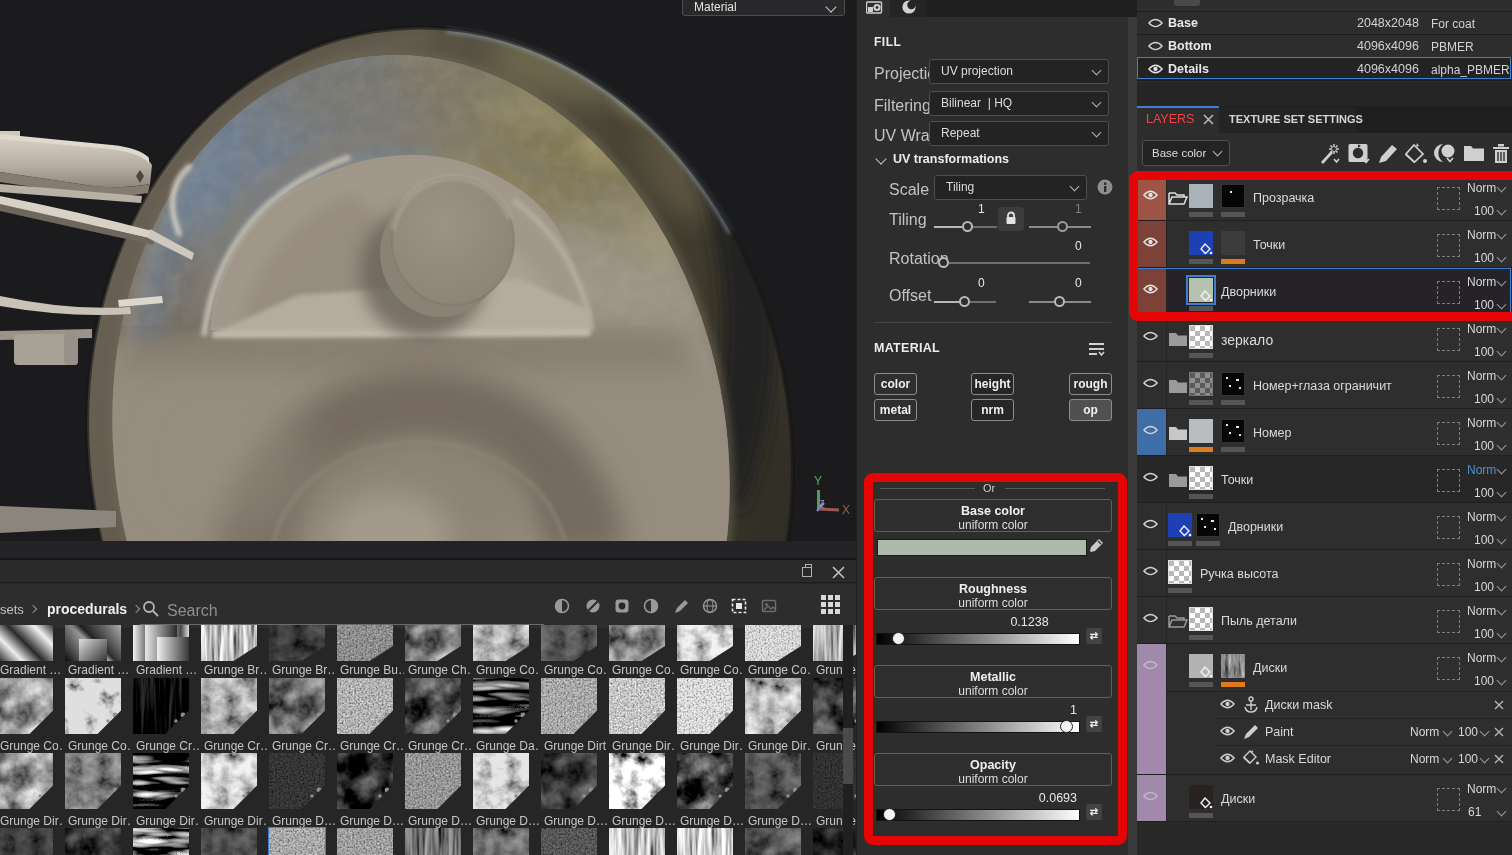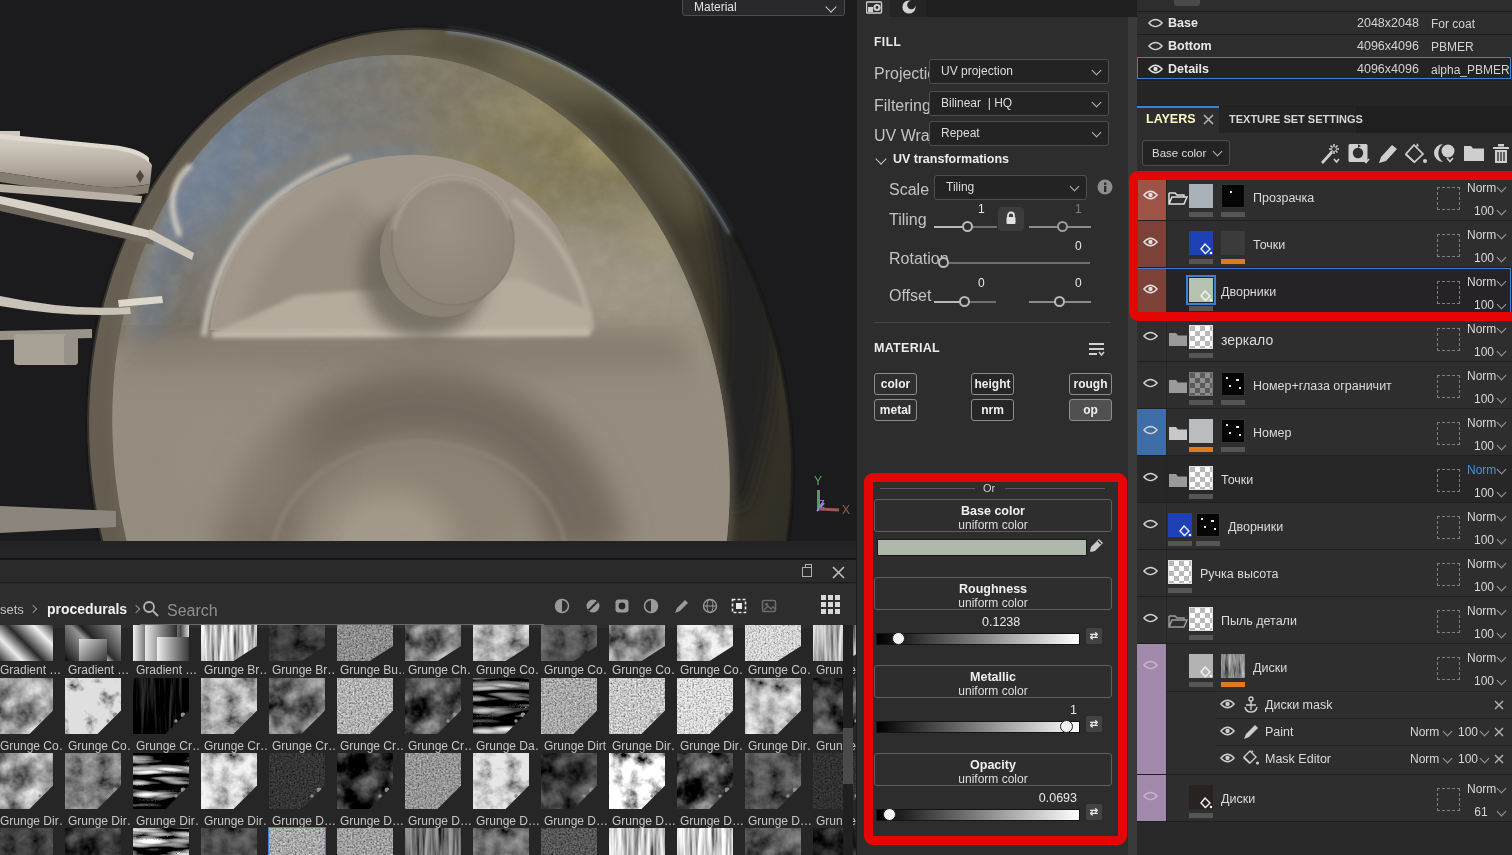--- a/index.html
+++ b/index.html
@@ -900,21 +900,21 @@
       </div>
       <div class="abs" style="left:20px;top:539px;width:210px;height:17px;background:#aeb9ab;border:1px solid #1a1a1a"></div>
       <svg class="abs" style="left:232px;top:538px" width="15" height="16">
         <path d="M10,1 L14,5 L6,13 L2,14 L1,13 L2,9 Z" fill="#c9c9c9"></path>
         <path d="M9,3 L12,6" stroke="#2d2d2e" stroke-width="1.2"></path>
       </svg>
       <div class="bigbtn" style="top:577px;height:33px;background:#2e2e2f">
         <div style="font-weight:bold;font-size:12.5px;margin-top:4px">Roughness</div>
         <div style="font-size:12px;color:#dedede">uniform color</div>
       </div>
-      <div class="abs" style="left:125px;top:615px;width:95px;text-align:left;color:#e8e8e8;font-size:12.5px">0.1238</div>
+      <div class="abs" style="left:125px;top:615px;width:95px;text-align:center;color:#e8e8e8;font-size:12.5px">0.1238</div>
       <div class="gslider" style="left:19px;top:633px;width:204px"></div>
       <div class="gknob" style="left:35px;top:632px"></div>
       <div class="swapic" style="left:229px;top:628px">⇄</div>
       <div class="bigbtn" style="top:665px;height:33px;background:#2e2e2f">
         <div style="font-weight:bold;font-size:12.5px;margin-top:4px">Metallic</div>
         <div style="font-size:12px;color:#dedede">uniform color</div>
       </div>
       <div class="abs" style="left:125px;top:703px;width:95px;text-align:right;color:#e8e8e8;font-size:12.5px">1</div>
       <div class="gslider" style="left:19px;top:721px;width:204px"></div>
       <div class="gknob" style="left:203px;top:720px"></div>
@@ -953,21 +953,21 @@
         <path d="M1,6 Q9,-3 17,6 Q9,15 1,6 Z" fill="none" stroke="#e0e0e0" stroke-width="1.6"></path>
         <circle cx="9" cy="6" r="2.6" fill="#e0e0e0"></circle>
       </svg>
       <div class="abs" style="left:31px;top:62px;color:#e8e8e8;font-weight:bold;font-size:12.5px">Details</div>
       <div class="abs" style="left:220px;top:62px;color:#d2d2d2;font-size:12.5px">4096x4096</div>
       <div class="abs" style="left:294px;top:63px;color:#d2d2d2;font-size:12px">alpha_PBMER</div>
       <div class="abs" style="left:0;top:82px;width:375px;height:24px;background:#252526"></div>
       <div class="abs" style="left:0;top:106px;width:375px;height:27px;background:#1f1f1f"></div>
       <div class="abs" style="left:0;top:106px;width:82px;height:2px;background:#3f7fd2"></div>
       <div class="abs" style="left:0;top:108px;width:82px;height:25px;background:#2d2d2e"></div>
-      <div class="abs" style="left:9px;top:112px;color:#fef9c3;font-weight:bold;font-size:12.5px">LAYERS</div>
+      <div class="abs" style="left:9px;top:112px;color:#ef4444;font-weight:normal;font-size:12.5px">LAYERS</div>
       <svg class="abs" style="left:66px;top:114px" width="11" height="11">
         <path d="M1,1 L10,10 M10,1 L1,10" stroke="#b9b9b9" stroke-width="1.5"></path>
       </svg>
       <div class="abs" style="left:82px;top:107px;width:137px;height:26px;background:#242425"></div>
       <div class="abs" style="left:92px;top:113px;color:#d5d5d5;font-weight:bold;font-size:11px">TEXTURE SET SETTINGS</div>
       <div class="abs" style="left:0;top:133px;width:375px;height:41px;background:#2d2d2e;border-bottom:1px solid #1f1f20"></div>
       <div class="drop" style="left:5px;top:140px;width:88px;height:26px;line-height:24px;padding-left:9px;font-size:11.5px">Base color<span class="dchev"></span></div>
       <svg class="abs" style="left:183px;top:143px" width="22" height="22" viewBox="0 0 22 22">
         <path d="M1,19 L11,8 L13,10 L3,21 Z" fill="#cfcfcf"></path>
         <g stroke="#cfcfcf" stroke-width="1.5">
@@ -1248,21 +1248,21 @@
         <svg class="abs" style="left:11px;top:12px" width="13" height="12" viewBox="0 0 13 12">
           <path d="M5,1 L10,6 L5.5,10.5 L1,6 Z" fill="none" stroke="#f2f2f2" stroke-width="1.4"></path>
           <path d="M1,6 L5.5,10.5 L5,11 Z" fill="#f2f2f2"></path>
           <circle cx="11" cy="10" r="1.3" fill="#f2f2f2"></circle>
         </svg>
       </div>
       <div class="bar" style="left:52px;top:813px;"></div>
       <div class="abs" style="left:84px;top:792px;color:#dadada;font-size:12.5px">Диски</div>
       <div class="normtxt" style="left:330px;top:782px;">Norm</div>
       <div class="chev abs" style="left:361px;top:785px"></div>
-      <div class="normtxt" style="left:331px;top:805px;text-align:center;width:26px">61</div>
+      <div class="normtxt" style="left:331px;top:805px;text-align:left;width:26px">61</div>
       <div class="chev abs" style="left:361px;top:808px"></div>
       <div class="dashsq" style="left:300px;top:788px"></div>
       <div class="abs" style="left:79px;top:691px;width:296px;height:1px;background:#232324"></div>
       <svg class="abs" style="left:83px;top:699px" width="15" height="10" viewBox="0 0 18 12">
         <path d="M1,6 Q9,-3 17,6 Q9,15 1,6 Z" fill="none" stroke="#cdcdcd" stroke-width="1.6"></path>
         <circle cx="9" cy="6" r="2.6" fill="#cdcdcd"></circle>
       </svg>
       <svg class="abs" style="left:106px;top:696px" width="16" height="18" viewBox="0 0 16 18">
         <circle cx="8" cy="3" r="2" fill="none" stroke="#cdcdcd" stroke-width="1.4"></circle>
         <path d="M8,5 V14 M3,9 H13 M2,11 Q3,16 8,16 Q13,16 14,11" fill="none" stroke="#cdcdcd" stroke-width="1.4"></path>

